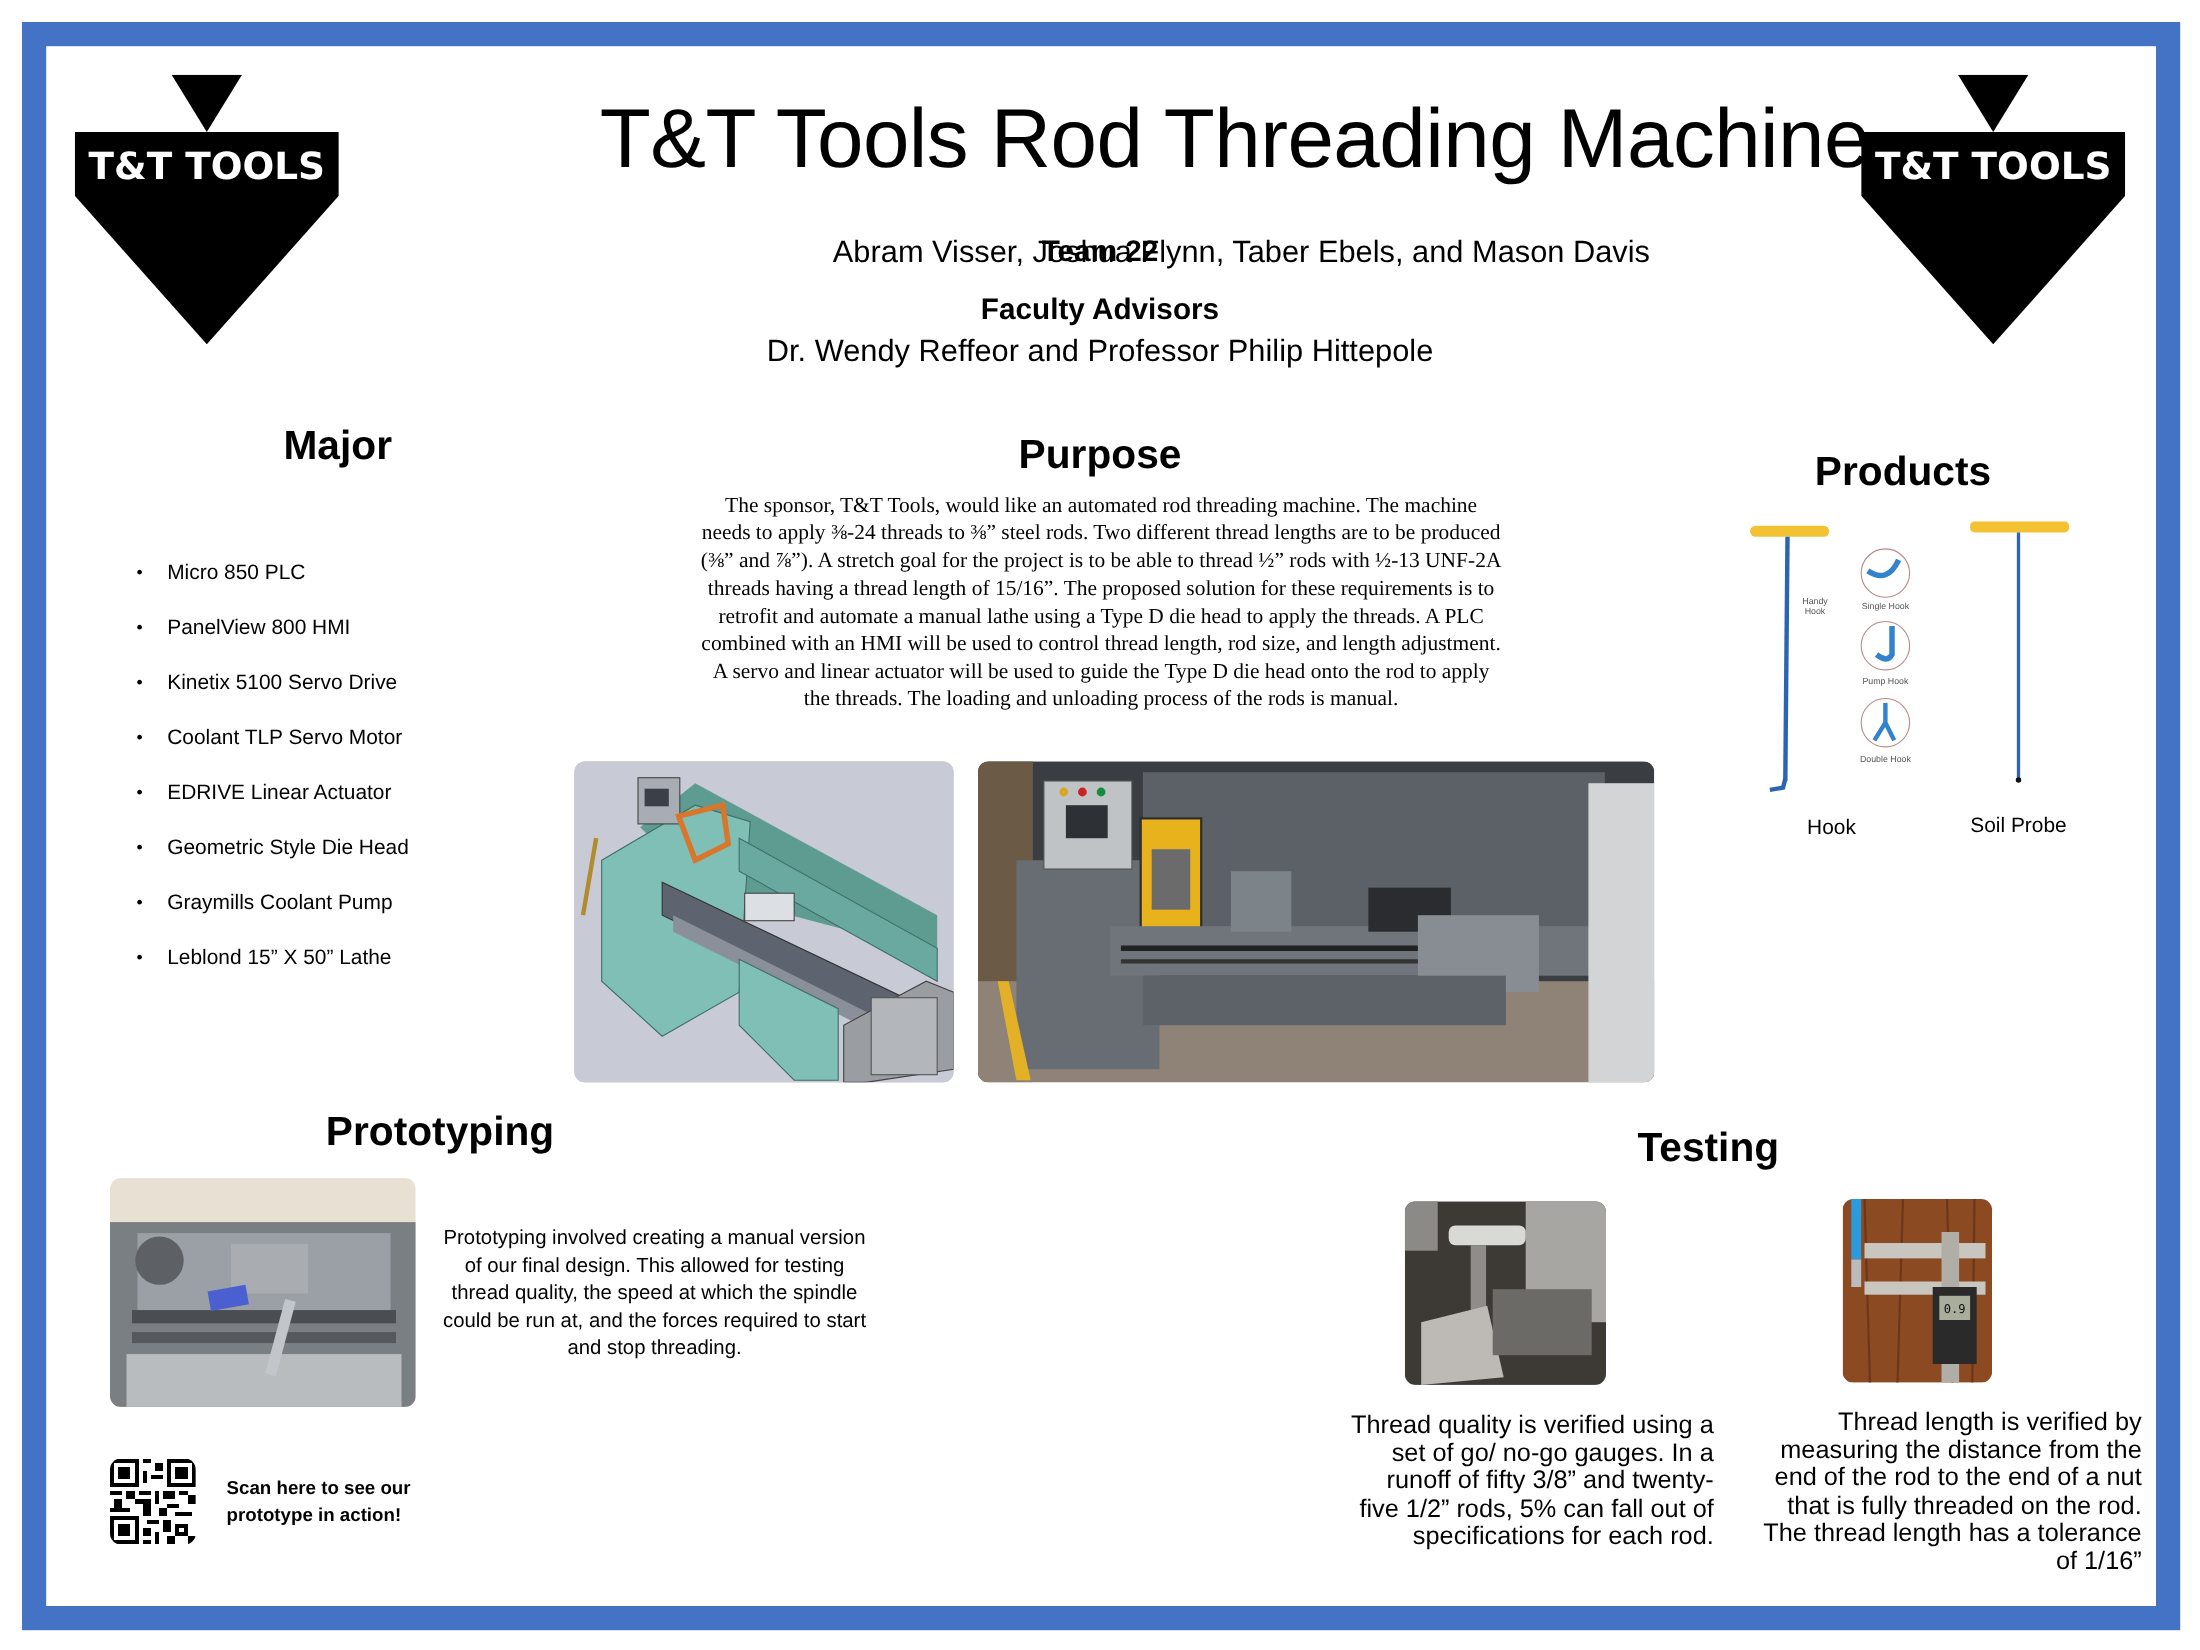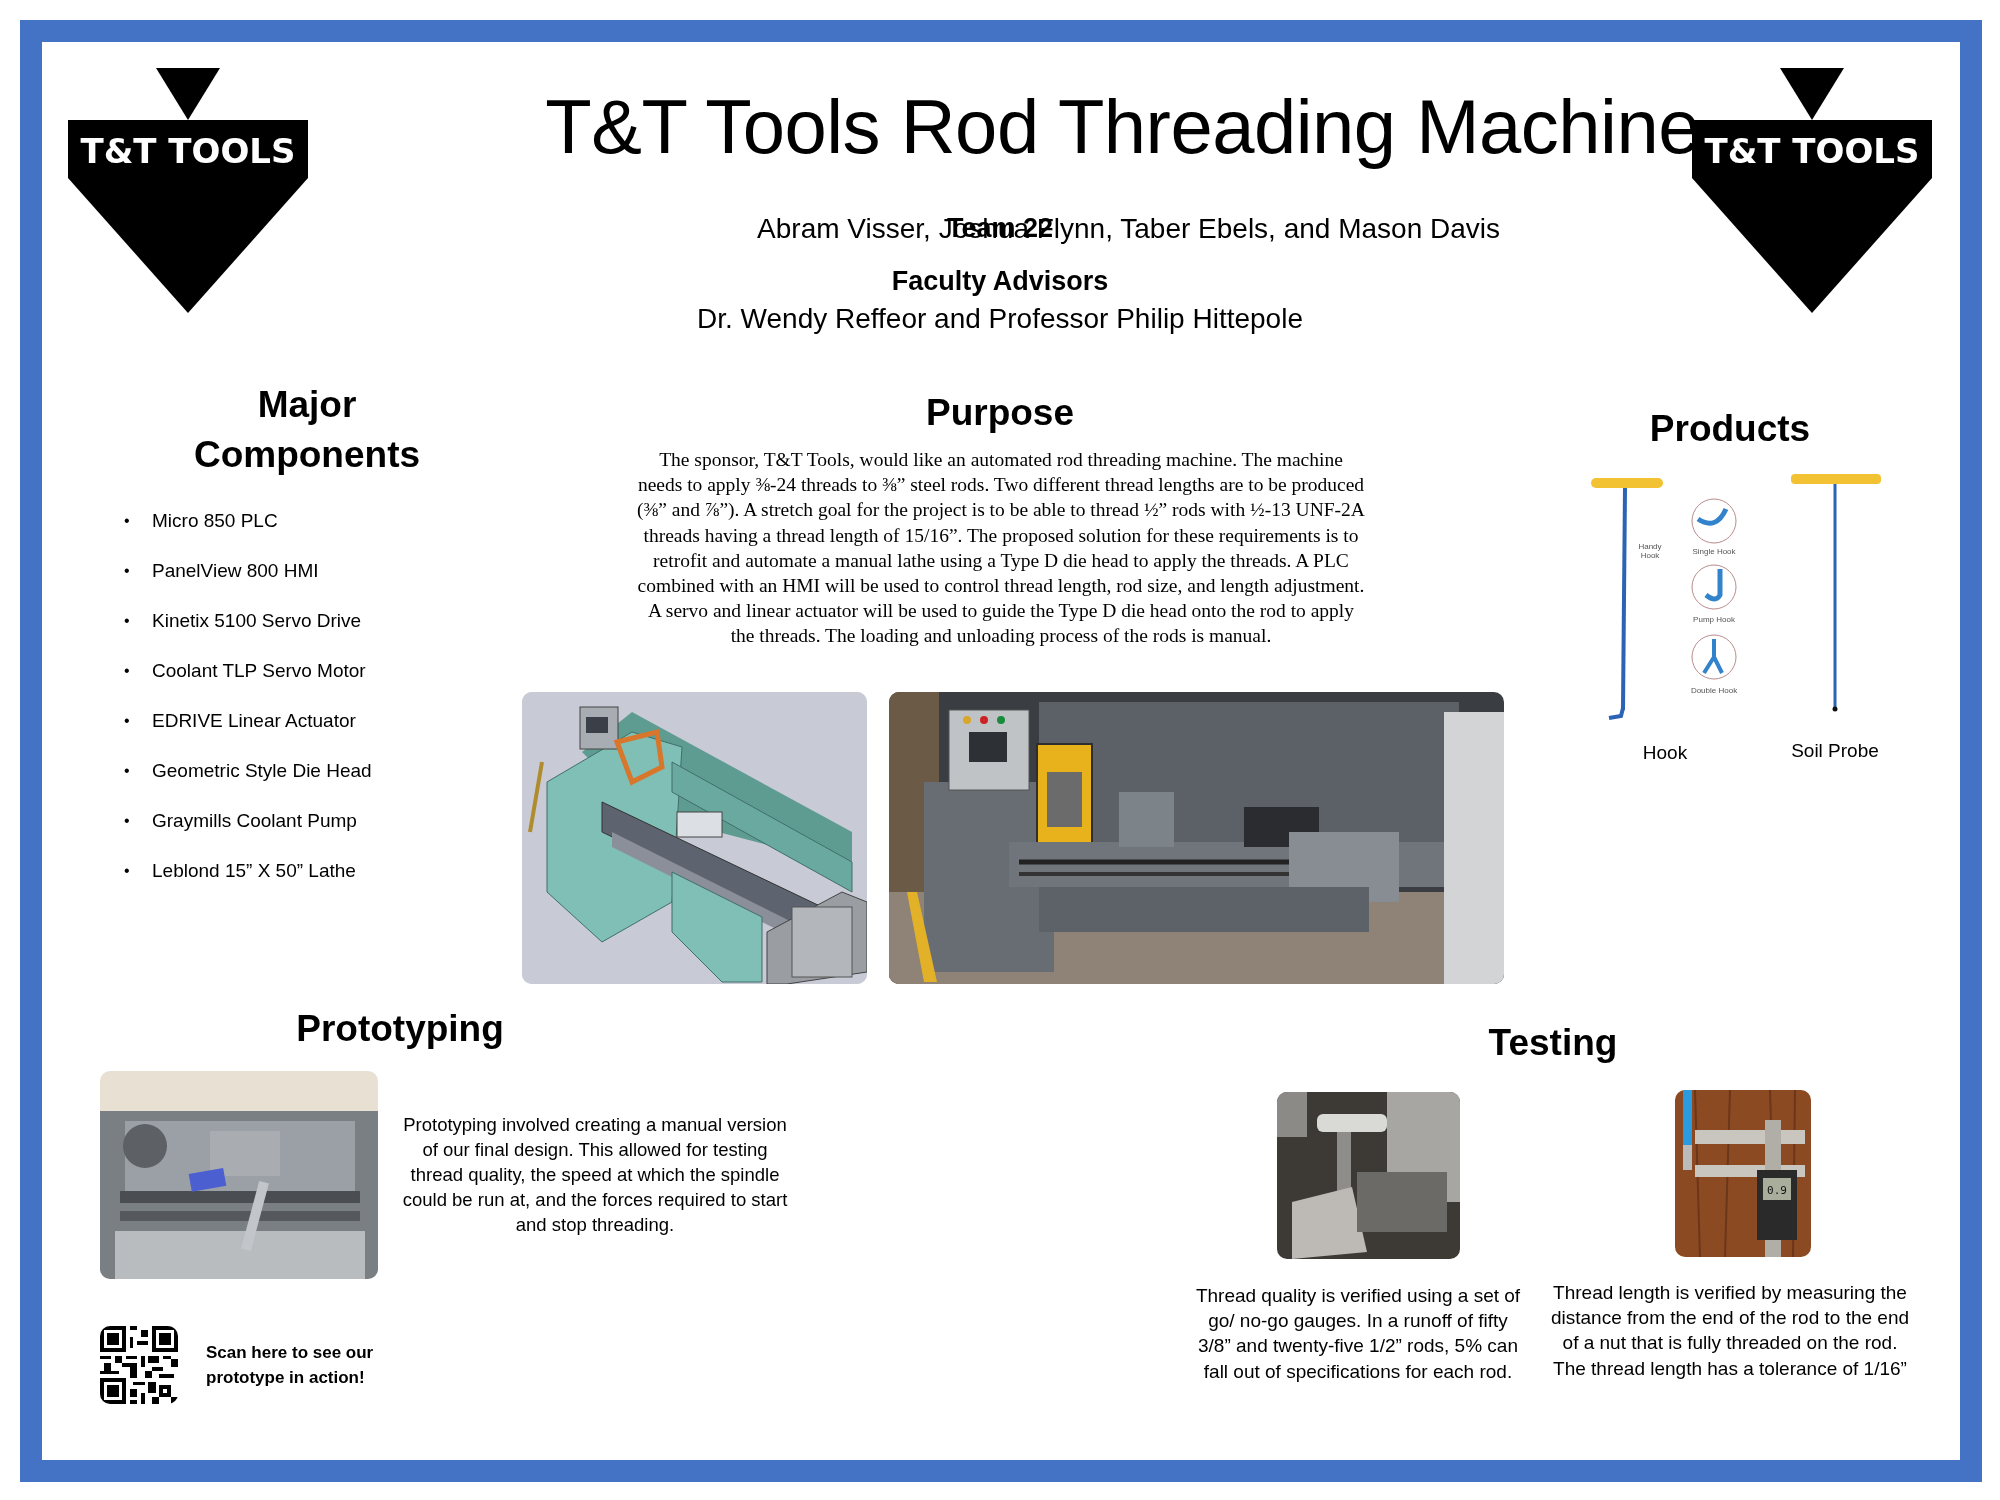--- a/index.html
+++ b/index.html
@@ -38,21 +38,21 @@
   }
 
   .img-box { position: absolute; overflow: hidden; border-radius: 10px; }
   .img-box svg { width: 100%; height: 100%; display: block; }
 
   .prod-label { position: absolute; font-size: 19px; text-align: center; }
   .tiny { position: absolute; font-size: 8px; color: #555; text-align: center; }
 
   .proto-text { position: absolute; left: 400px; width: 390px; top: 1112px; font-size: 18.5px; line-height: 25px; text-align: center; }
   .qr-text { position: absolute; left: 206px; top: 1340px; font-size: 17px; line-height: 25px; font-weight: 700; }
-  .test-text { position: absolute; font-size: 19px; line-height: 25.2px; text-align: center; }
+  .test-text { position: absolute; font-size: 23px; line-height: 25.2px; text-align: right; margin-left: 35px; }
 </style>
 </head>
 <body>
 
 <div class="frame"></div>
 
 <div class="logo" style="left:68px; top:68px;">
   <svg viewBox="0 0 240 245">
     <polygon points="88,0 152,0 120,52" fill="#000"></polygon>
     <polygon points="0,52 240,52 240,110 120,245 0,110" fill="#000"></polygon>
@@ -69,21 +69,20 @@
 </div>
 
 <div class="title">T&amp;T Tools Rod Threading Machine</div>
 <div class="team">Team 22</div>
 <div class="names">Abram Visser, Joshua Flynn, Taber Ebels, and Mason Davis</div>
 <div class="fac-title">Faculty Advisors</div>
 <div class="fac-names">Dr. Wendy Reffeor and Professor Philip Hittepole</div>
 
 <div class="h2" style="left:157px; width:300px; top:380px;">
   <div>Major</div>
-  <div>Components</div>
 </div>
 <ul class="components">
   <li>
       <span class="bullet">•</span>
       <span>Micro 850 PLC</span>
     </li>
   <li>
       <span class="bullet">•</span>
       <span>PanelView 800 HMI</span>
     </li>

